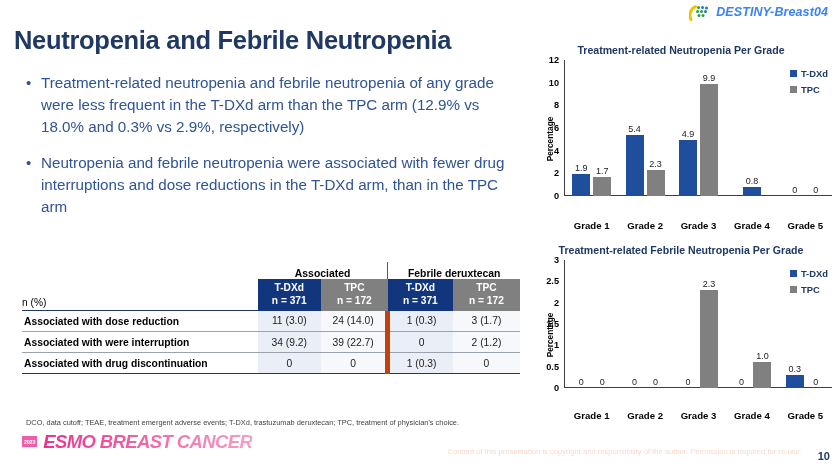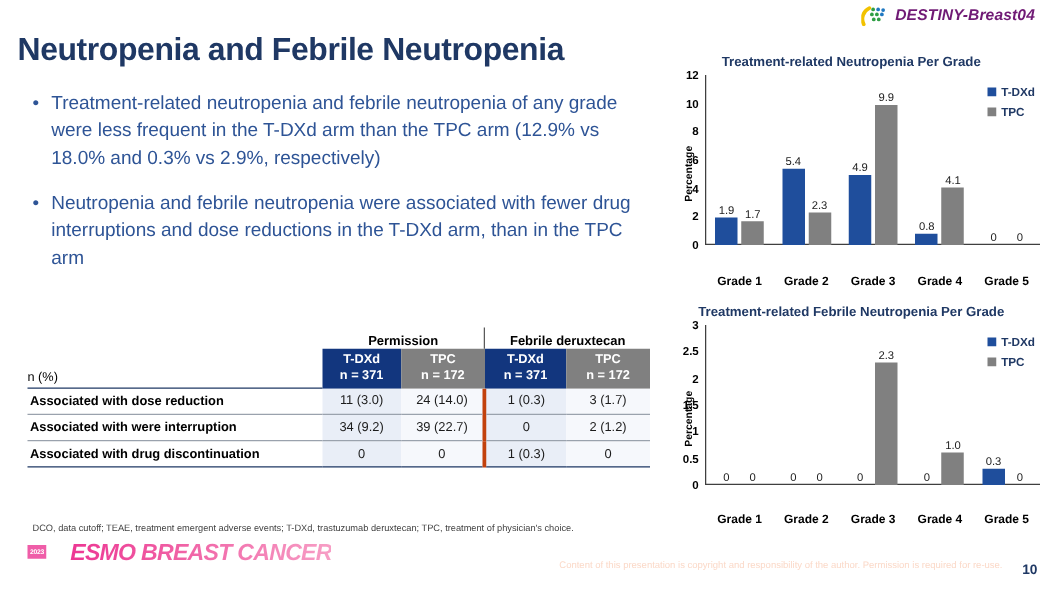--- a/index.html
+++ b/index.html
@@ -15,21 +15,21 @@
   }
 
   
   .brand {
     position: absolute; top: 3px; right: 10px;
     display: flex; align-items: center; gap: 5px;
   }
   .brand-logo { width: 22px; height: 18px; display:block; }
   .brand-text {
     font-size: 12.5px; font-style: italic; font-weight: 600;
-    color: #701a75; letter-spacing: .1px;
+    color: #3b82f6; letter-spacing: .1px;
   }
 
   
   .slide-title {
     position: absolute; left: 14px; top: 26px;
     font-size: 25.5px; font-weight: bold;
     color: #1f3864; letter-spacing: -0.3px;
     white-space: nowrap;
   }
 
@@ -72,21 +72,21 @@
   tr.drow td {
     height: 20px; text-align: center; color: #1c1c1c;
     border-bottom: 1px solid #9aa2ad; font-size: 10.3px;
   }
   tr.drow td.lbl {
     text-align: left; font-weight: bold; color: #000;
     background: #fff; padding-left: 2px; white-space: nowrap;
   }
   tr.drow td.cA { background: #e9eef7; }
   tr.drow td.cB { background: #f6f8fc; }
-  tr.drow td.sep { border-left: 3px solid #c2410c; }
+  tr.drow td.sep { border-left: 5px solid #c2410c; }
   tr.drow.last td { border-bottom: 1.6px solid #1f3864; }
 
   
   .chart-box { position: absolute; }
   #chart-top    { left: 528px; top: 44px;  width: 306px; height: 196px; }
   #chart-bottom { left: 528px; top: 244px; width: 306px; height: 186px; }
 
   .chart-title {
     text-align: center; font-size: 10.6px; font-weight: bold;
     color: #1f3864; margin-bottom: 4px; white-space: nowrap;
@@ -158,21 +158,21 @@
   .esmo { position: absolute; left: 22px; top: 432px; display: flex; align-items: center; }
   .esmo-year {
     background: #ef5da8; color: #fff; font-size: 5.4px; font-weight: bold;
     padding: 3px 2px 2px; letter-spacing: -.2px; line-height: 6px;
   }
   .esmo-name {
     font-size: 18.5px; font-weight: bold; font-style: italic;
     letter-spacing: -0.6px; line-height: 19px;
     background: linear-gradient(90deg,#ec2d8f 0%,#f05fa4 45%,#f79ec5 100%);
     -webkit-background-clip: text; background-clip: text; color: transparent;
-    padding-left: 19px;
+    padding-left: 6px;
   }
 
   
   .copyright {
     position: absolute; right: 36px; top: 447px;
     font-size: 7.6px; color: #fbd9c8; white-space: nowrap;
   }
   .pageno {
     position: absolute; right: 8px; top: 450px;
     font-size: 11px; font-weight: bold; color: #1f3864;
@@ -207,21 +207,21 @@
     <span class="bullet-dot">•</span>
     <span class="bullet-text">Neutropenia and febrile neutropenia were associated with fewer drug interruptions and dose reductions in the T-DXd arm, than in the TPC arm</span>
   </div>
 </div>
 
 <div class="tbl-wrap">
   <table class="data">
     <tbody>
         <tr class="grp-head">
       <td style="width:232px"></td>
-      <td colspan="2">Permission</td>
+      <td colspan="2">Associated</td>
       <td colspan="2" class="sep">Febrile deruxtecan</td>
     </tr>
     <tr class="sub-head">
       <td class="npct">n (%)</td>
       <td class="tdxd" style="width:62px">
         <div>T-DXd</div>
         <div>n = 371</div>
       </td>
       <td class="tpc" style="width:66px">
         <div>TPC</div>
@@ -306,24 +306,20 @@
           <div class="bar-slot">
             <div class="bar tpc" style="height: 82.5%;"></div>
             <div class="bar-val" style="bottom: calc(82.5% + 1px);">9.9</div>
           </div>
         </div>
         <div class="grp">
           <div class="bar-slot">
             <div class="bar tdxd" style="height: 6.66667%;"></div>
             <div class="bar-val" style="bottom: calc(6.66667% + 1px);">0.8</div>
           </div>
-          <div class="bar-slot">
-            <div class="bar tpc" style="height: 34.1667%;"></div>
-            <div class="bar-val" style="bottom: calc(34.1667% + 1px);">4.1</div>
-          </div>
         </div>
         <div class="grp">
           <div class="bar-slot">
             <div class="bar tdxd" style="height: 0%;"></div>
             <div class="bar-val" style="bottom: calc(0% + 1px);">0</div>
           </div>
           <div class="bar-slot">
             <div class="bar tpc" style="height: 0%;"></div>
             <div class="bar-val" style="bottom: calc(0% + 1px);">0</div>
           </div>

